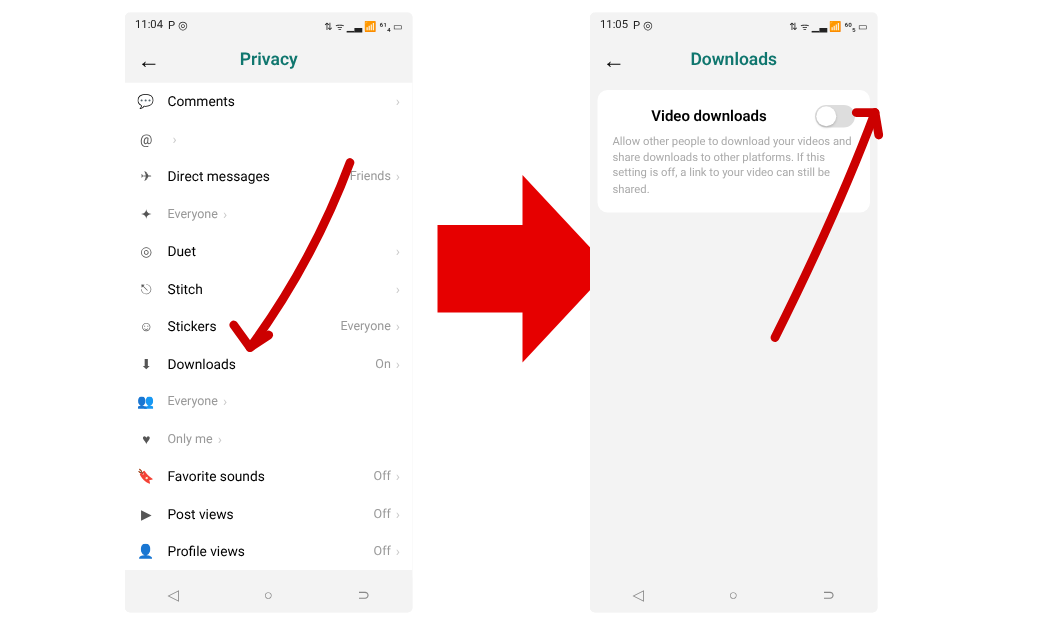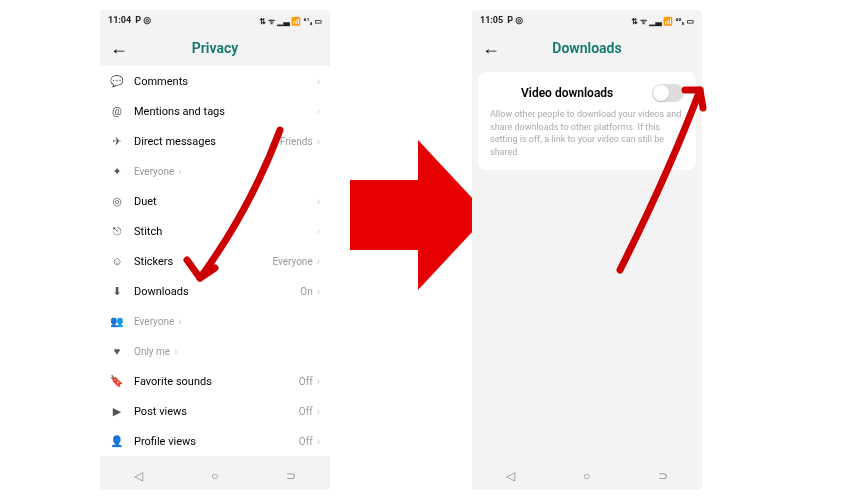--- a/index.html
+++ b/index.html
@@ -24,21 +24,20 @@
   .phone-right { left: 472px; }
   .status-bar {
     height: 20px;
     display: flex;
     justify-content: space-between;
     align-items: center;
     padding: 0 8px;
     font-size: 9px;
     color: #222;
     background: #f3f3f3;
-    font-weight: bold;
   }
   .status-left { display:flex; gap:4px; align-items:center; }
   .status-right { display:flex; gap:2px; align-items:center; font-size:8px; }
   .header {
     height: 36px;
     display: flex;
     align-items: center;
     position: relative;
     background: #f3f3f3;
   }
@@ -181,21 +180,20 @@
   <div class="list">
 
     <div class="list-item">
         <span class="list-icon">💬</span>
         <span class="list-label">Comments</span>
         <span class="list-value"></span>
         <span class="chevron">›</span>
       </div>
     <div class="list-item">
         <span class="list-icon">@</span>
-        <span class="list-label">Mentions and tags</span>
         <span class="list-value"></span>
         <span class="chevron">›</span>
       </div>
     <div class="list-item">
         <span class="list-icon">✈</span>
         <span class="list-label">Direct messages</span>
         <span class="list-value">Friends</span>
         <span class="chevron">›</span>
       </div>
     <div class="list-item">

